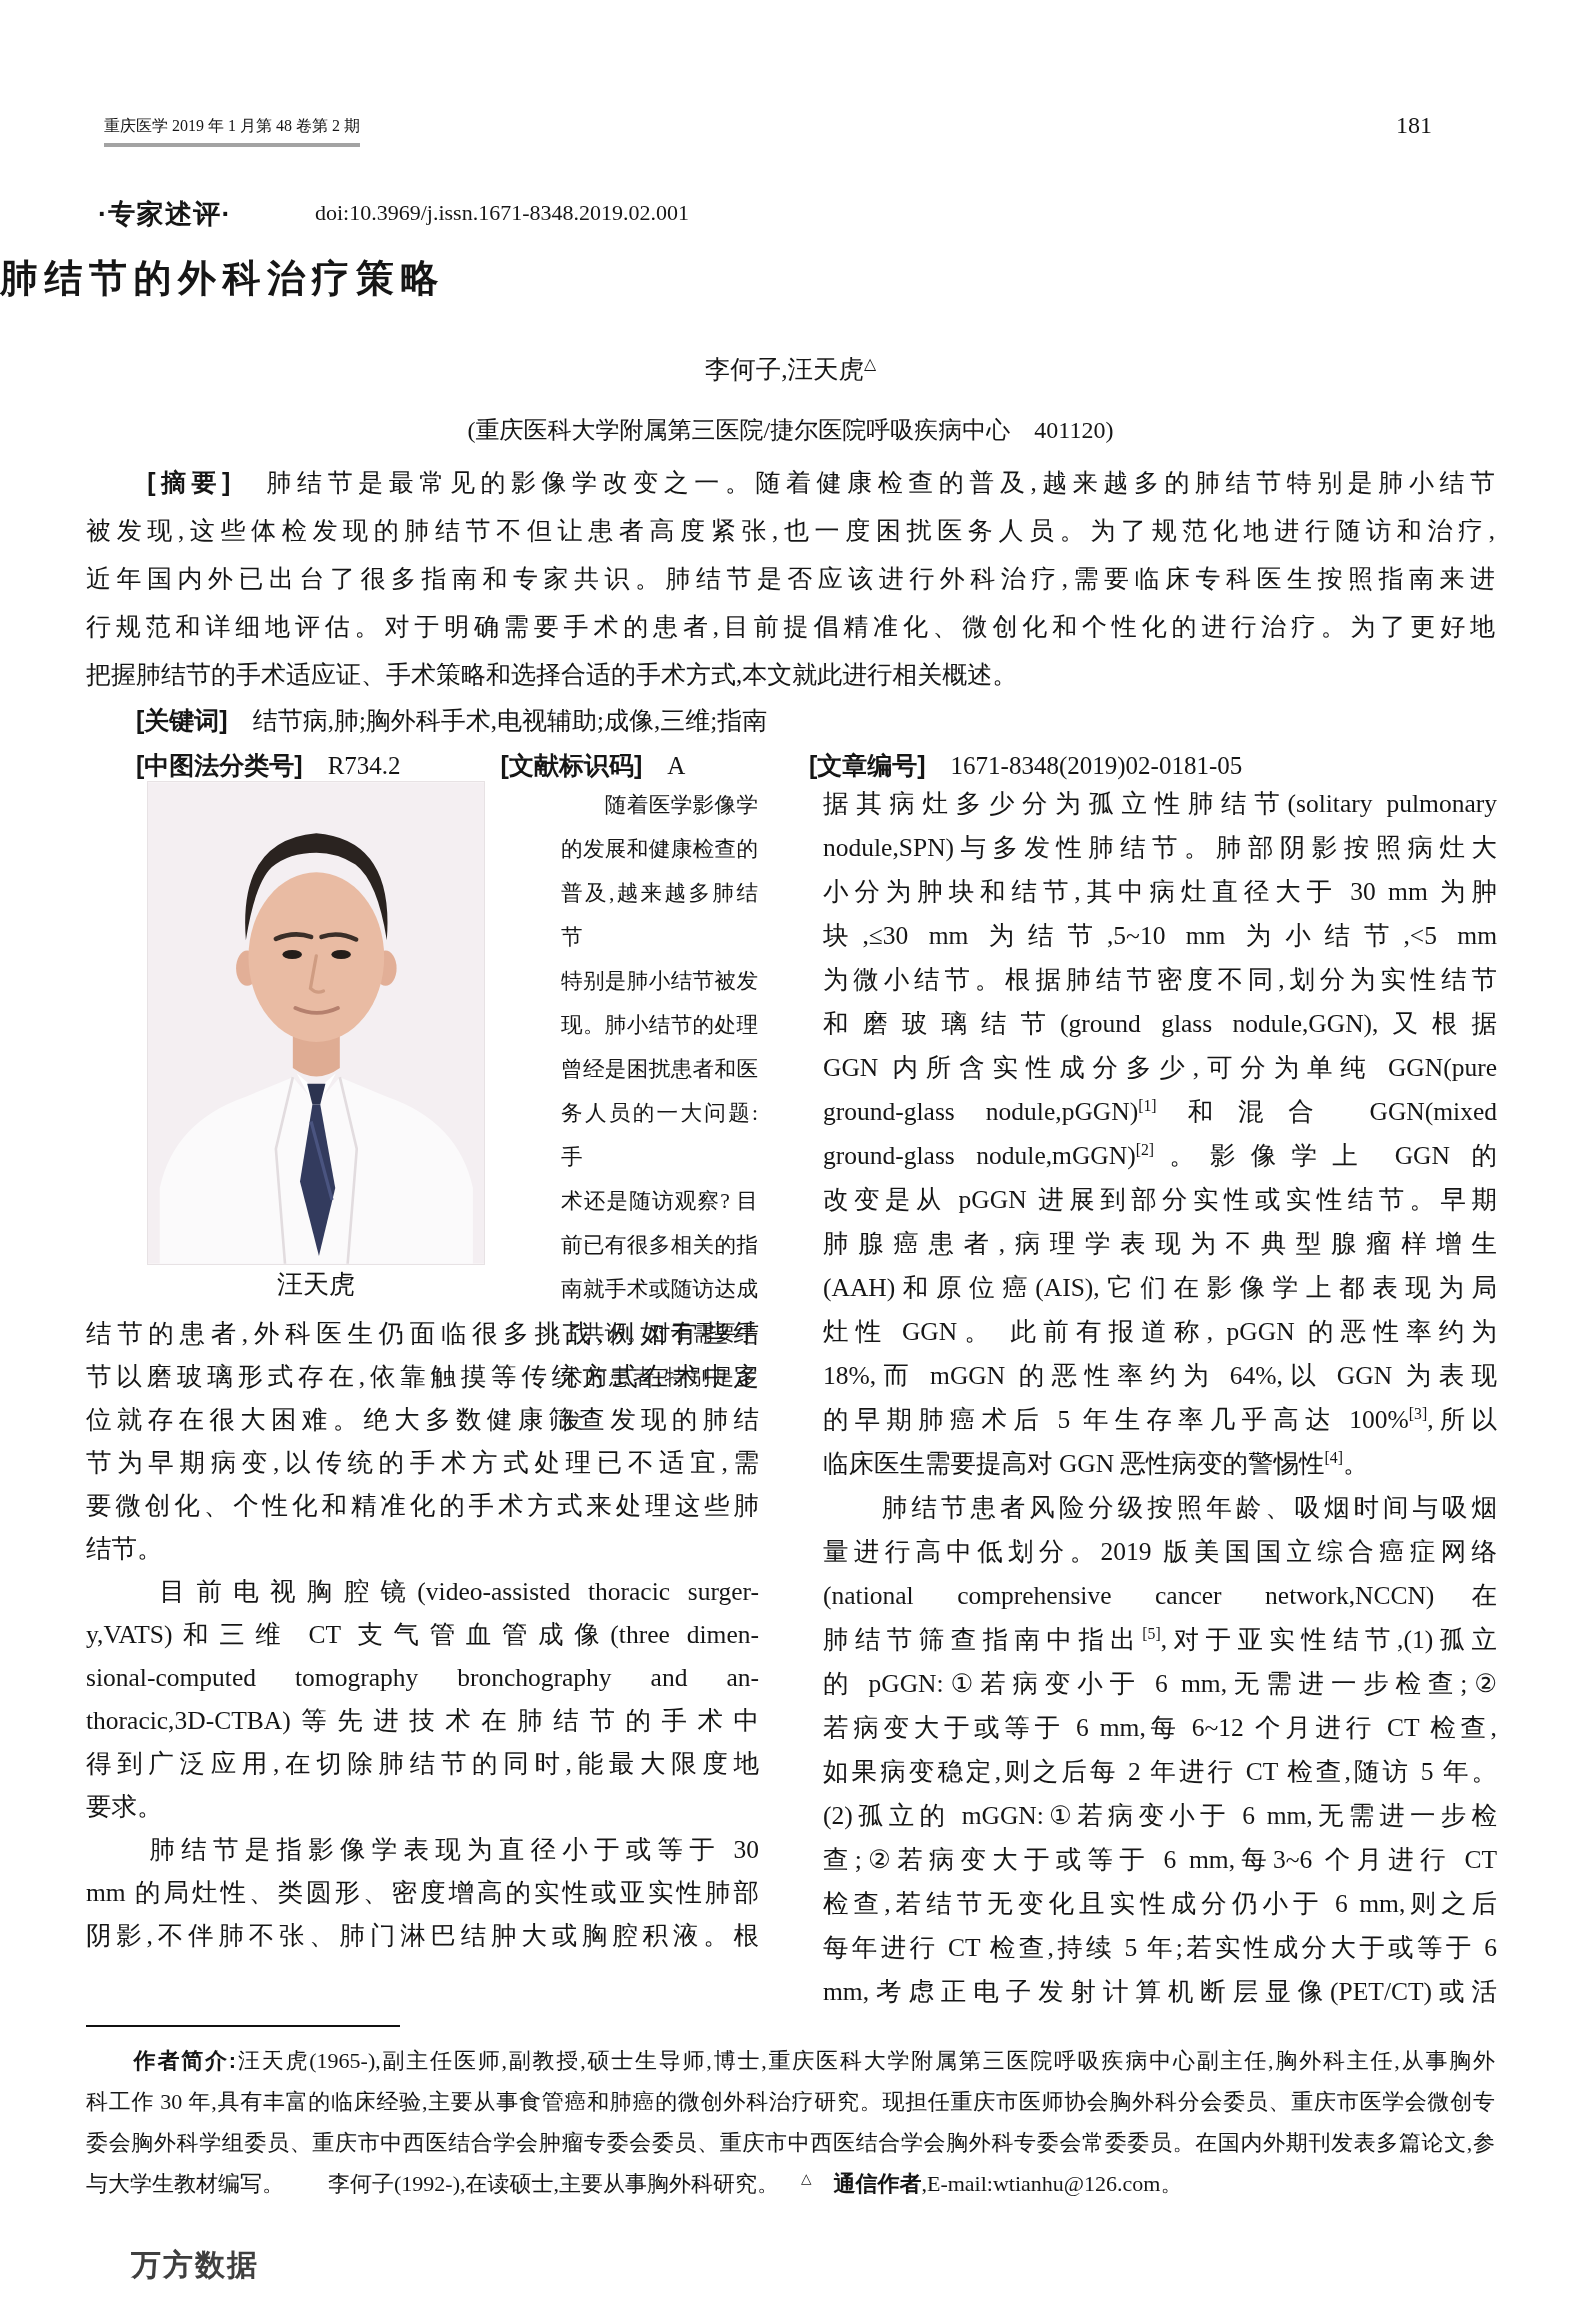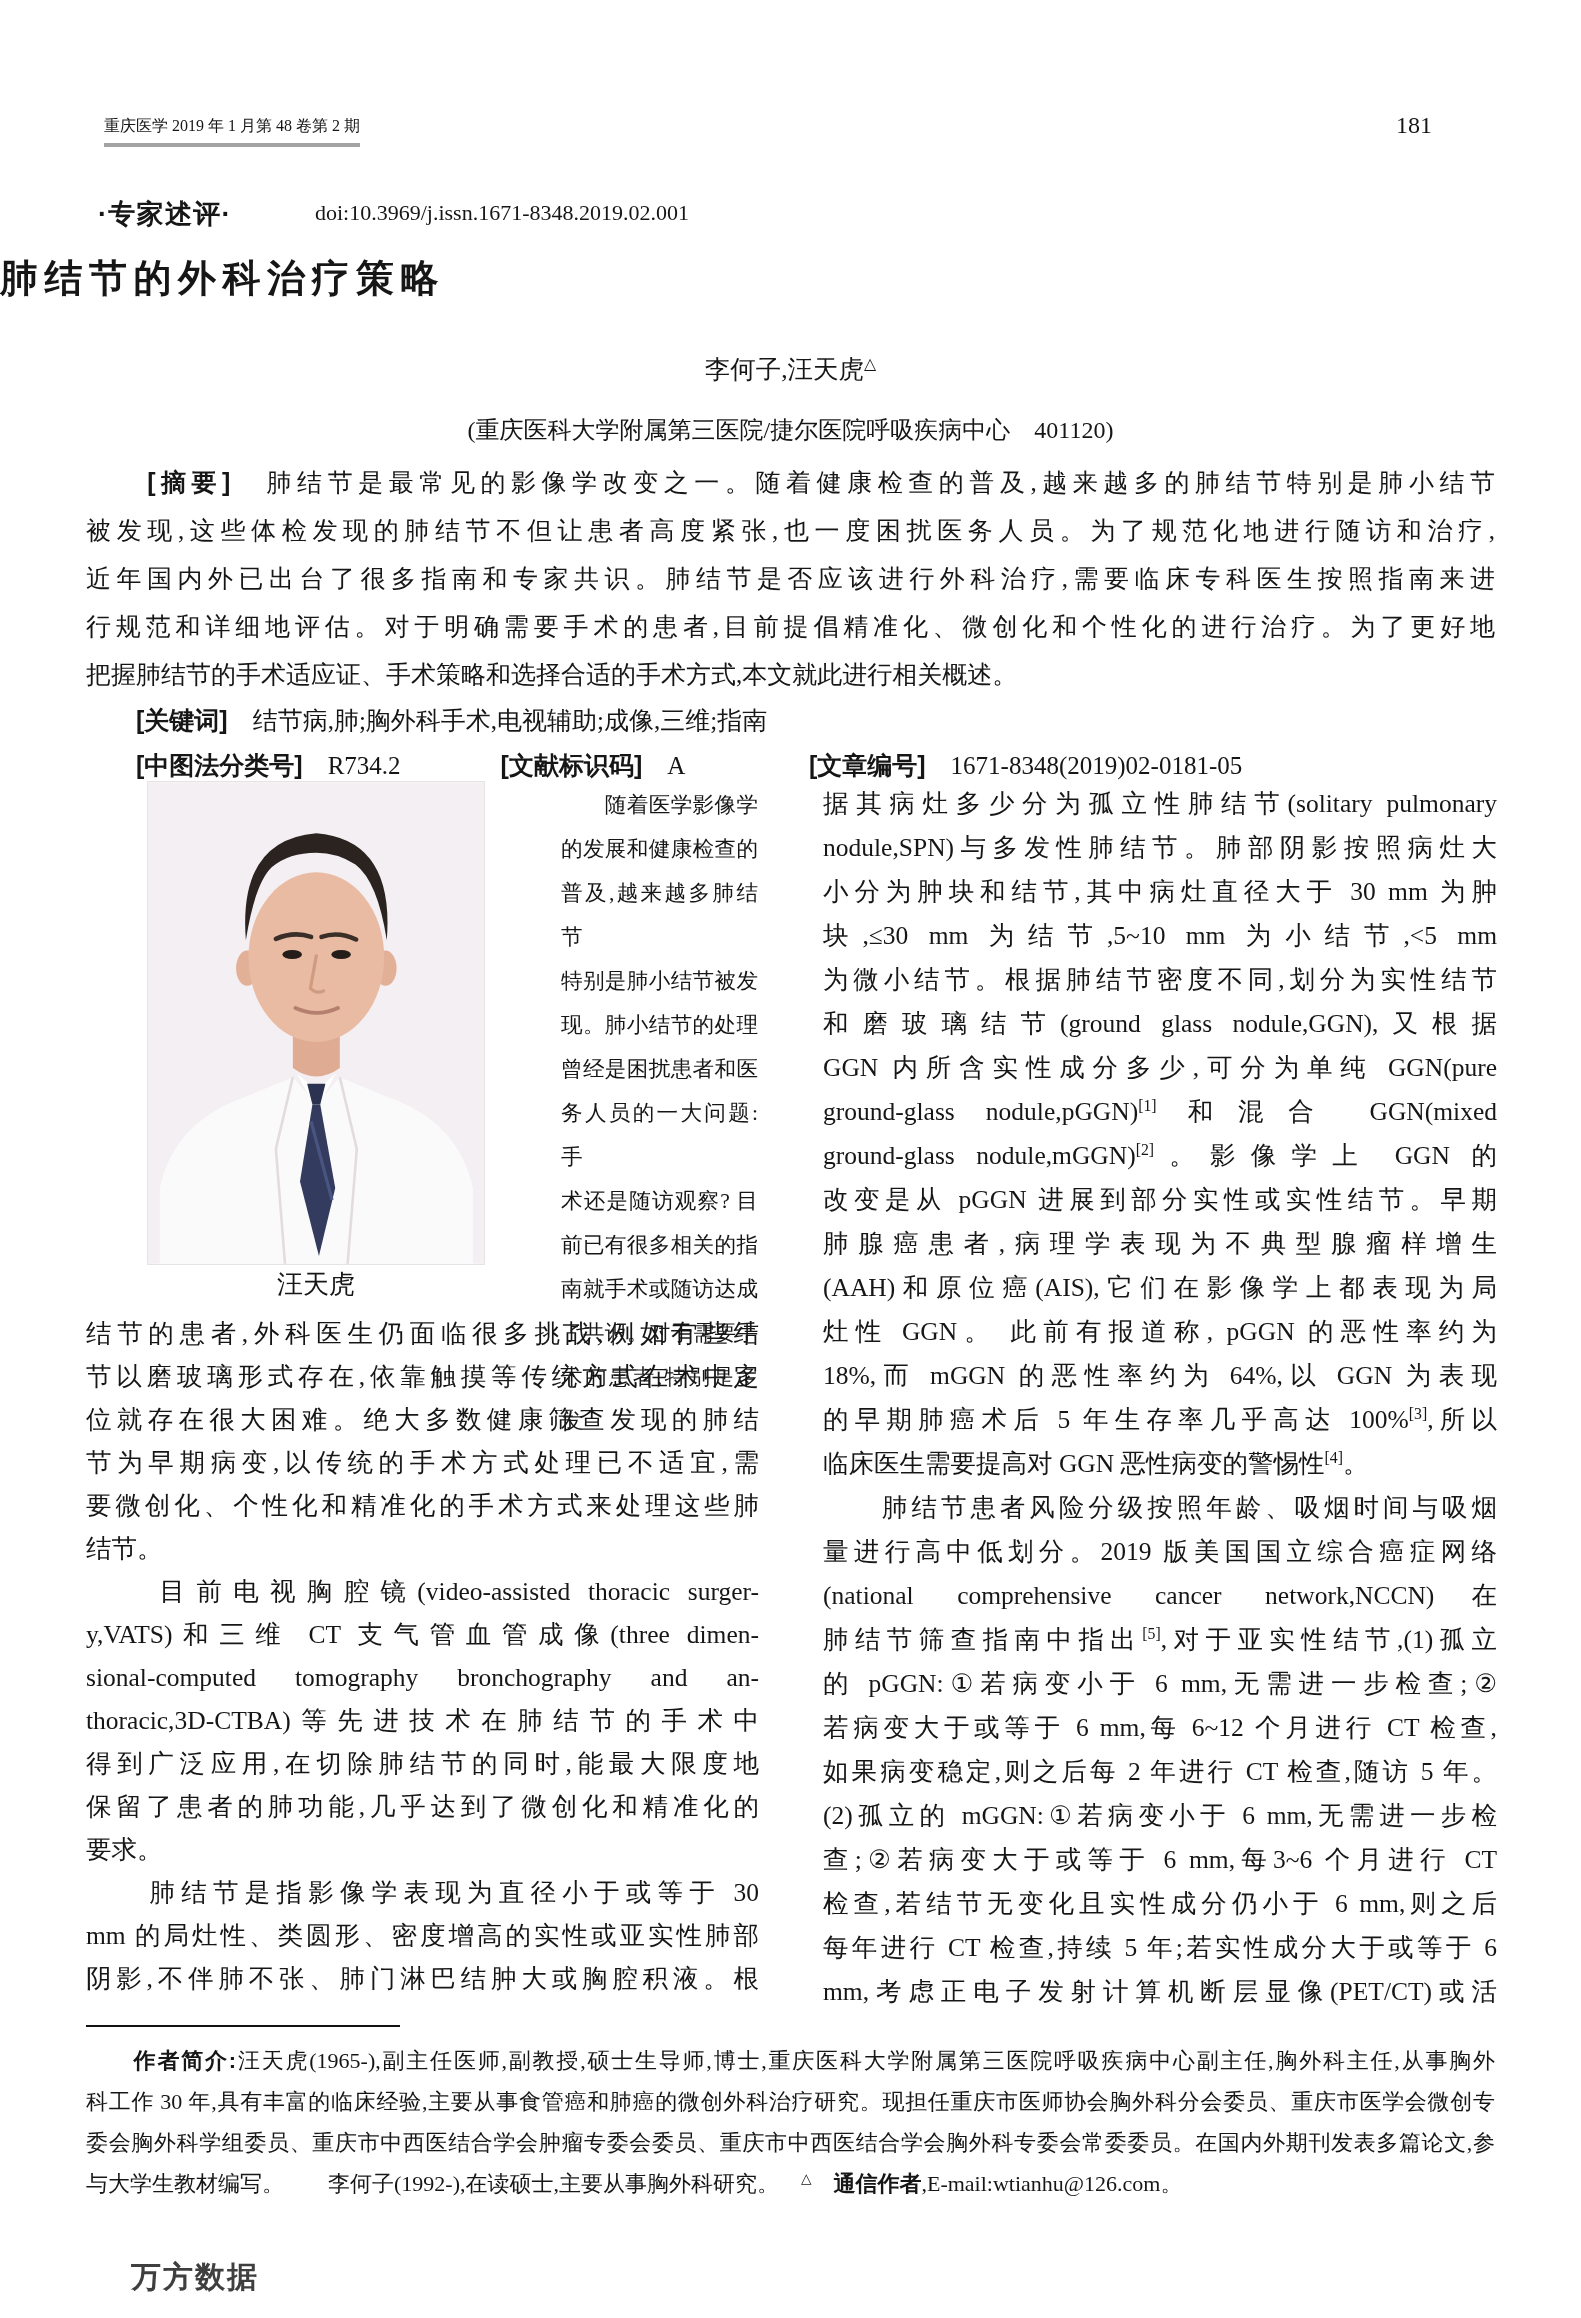--- a/index.html
+++ b/index.html
@@ -43,21 +43,21 @@
            line-height:33px; text-align:center; font-size:26px;}
   .sidetext{position:absolute; left:475px; top:1.3px; width:197px; font-size:21.6px; line-height:44px;}
   .leftlines{position:absolute; left:0; top:530px; width:673px; font-size:25.5px; line-height:43px;}
 
   .rightcol{position:absolute; left:823px; top:782px; width:674px; font-size:25.5px; line-height:44px;}
 
   .footrule{position:absolute; left:86px; top:2025px; width:314px; border-top:2px solid #111;}
   .footer{position:absolute; left:86px; top:2040px; width:1409px; font-size:22px; line-height:41px;}
   .wanfang{
     position:absolute; left:131px; top:2245px; font-size:30px; font-weight:600;
-    font-family:"Liberation Sans","DejaVu Sans",sans-serif; color:#3f3f3f; letter-spacing:2px;margin-top:12px;
+    font-family:"Liberation Sans","DejaVu Sans",sans-serif; color:#3f3f3f; letter-spacing:2px;
   }
 </style>
 </head>
 <body>
 
 <div class="page">
 
   <div class="jheader">重庆医学 2019 年 1 月第 48 卷第 2 期</div>
   <div class="pagenum">181</div>
 
@@ -128,21 +128,20 @@
         <div class="ln"><span>节以磨玻璃形式存在,依靠触摸等传统方式在术中定</span></div>
         <div class="ln"><span>位就存在很大困难。绝大多数健康筛查发现的肺结</span></div>
         <div class="ln"><span>节为早期病变,以传统的手术方式处理已不适宜,需</span></div>
         <div class="ln"><span>要微创化、个性化和精准化的手术方式来处理这些肺</span></div>
         <div class="ln noj"><span>结节。</span></div>
         <div class="ln"><span>　　目前电视胸腔镜(video-assisted thoracic surger-</span></div>
         <div class="ln"><span>y,VATS)和三维 CT 支气管血管成像(three dimen-</span></div>
         <div class="ln"><span>sional-computed tomography bronchography and an-</span></div>
         <div class="ln"><span>thoracic,3D-CTBA)等先进技术在肺结节的手术中</span></div>
         <div class="ln"><span>得到广泛应用,在切除肺结节的同时,能最大限度地</span></div>
-        <div class="ln"><span>保留了患者的肺功能,几乎达到了微创化和精准化的</span></div>
         <div class="ln noj"><span>要求。</span></div>
         <div class="ln"><span>　　肺结节是指影像学表现为直径小于或等于 30</span></div>
         <div class="ln"><span>mm 的局灶性、类圆形、密度增高的实性或亚实性肺部</span></div>
         <div class="ln"><span>阴影,不伴肺不张、肺门淋巴结肿大或胸腔积液。根</span></div>
       </div>
   </div>
 
   <div class="rightcol">
       <div class="ln"><span>据其病灶多少分为孤立性肺结节(solitary pulmonary</span></div>
       <div class="ln"><span>nodule,SPN)与多发性肺结节。肺部阴影按照病灶大</span></div>

